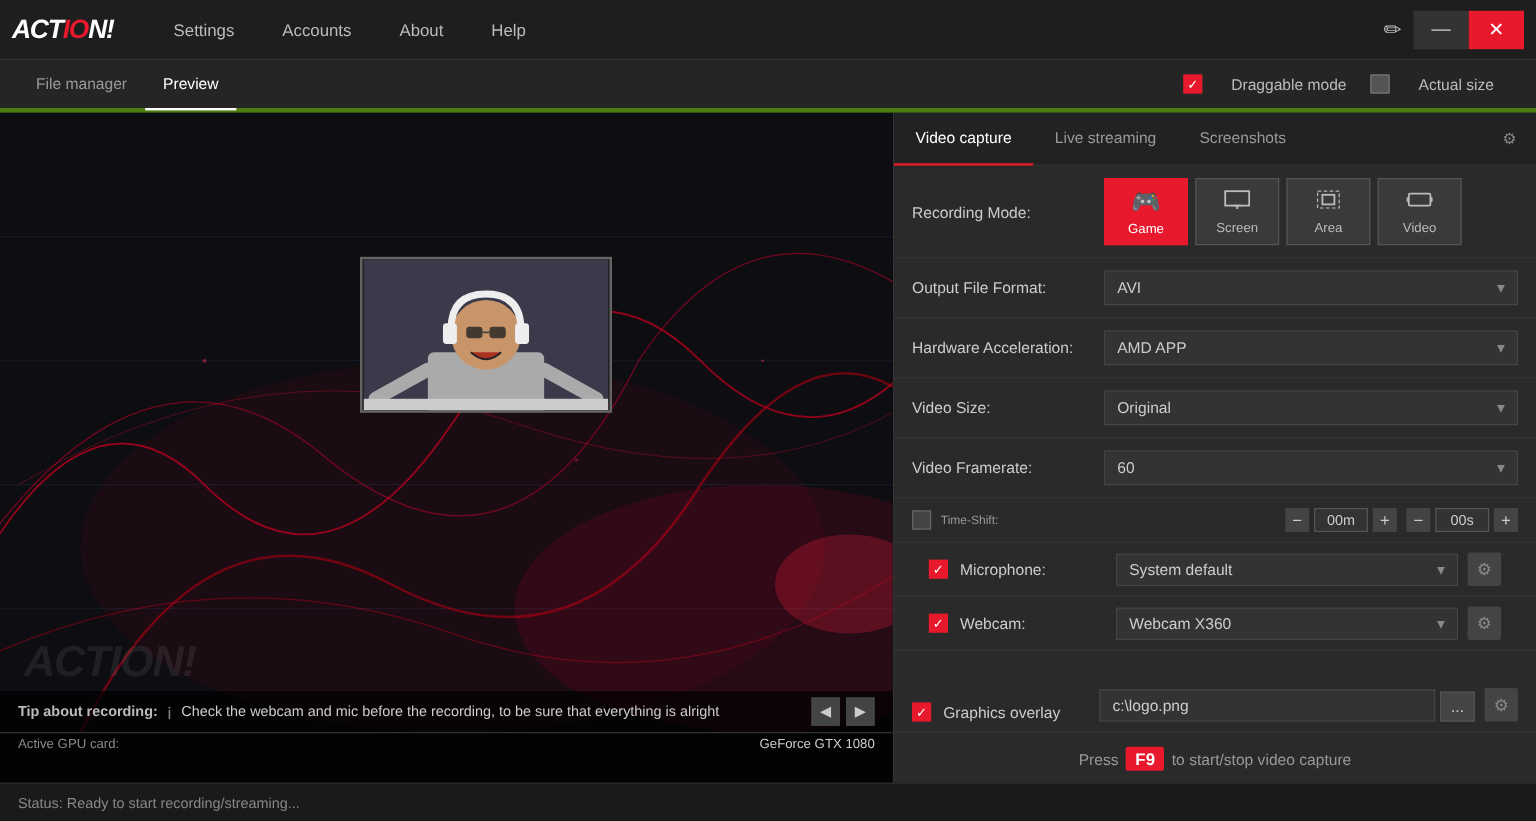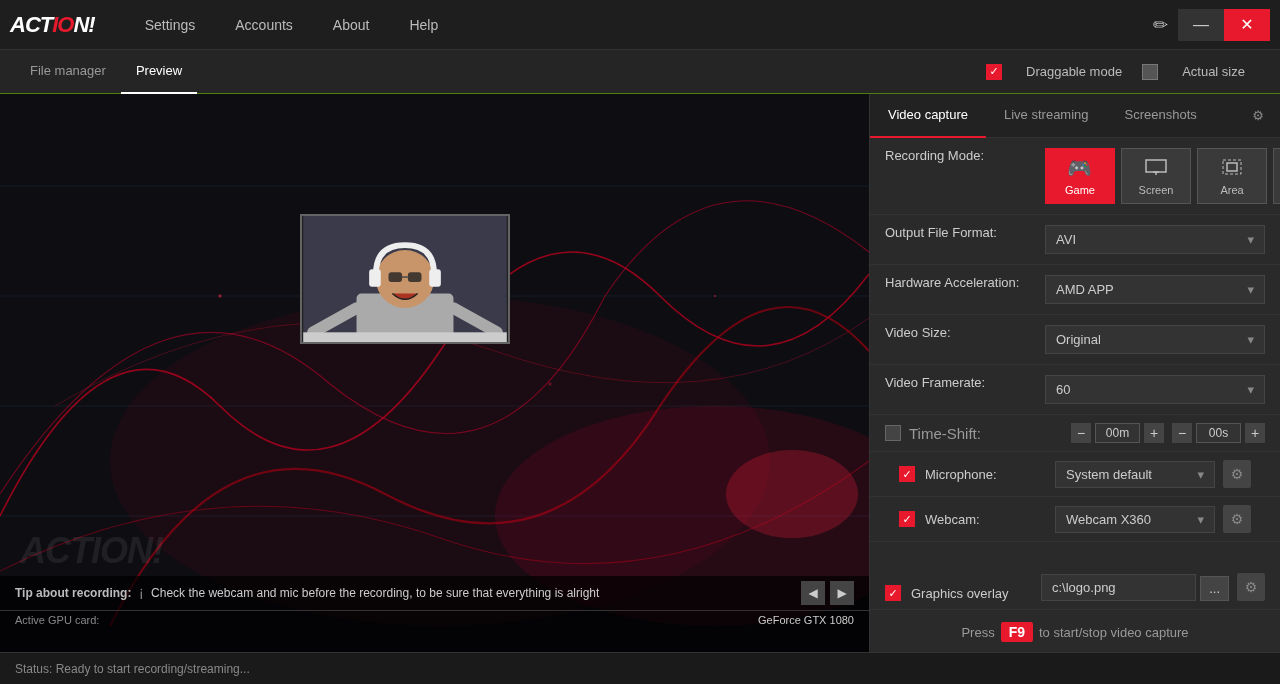--- a/index.html
+++ b/index.html
@@ -10,21 +10,21 @@
     #logo { color: #fff; font-weight: 900; font-size: 22px; letter-spacing: -1px; margin-right: 30px; font-style: italic; }
     #logo span { color: #e8192c; }
     #nav { display: flex; gap: 0; flex: 1; }
     .nav-item { padding: 0 20px; height: 50px; display: flex; align-items: center; color: #bbb; cursor: pointer; font-size: 14px; transition: color 0.2s; }
     #pin-icon { margin-left: auto; color: #bbb; cursor: pointer; font-size: 18px; }
     #win-controls { display: flex; margin-left: 10px; }
     #win-min { width: 46px; height: 32px; background: #333; border: none; color: #ccc; cursor: pointer; font-size: 16px; display: flex; align-items: center; justify-content: center; }
     #win-close { width: 46px; height: 32px; background: #e8192c; border: none; color: #fff; cursor: pointer; font-size: 16px; display: flex; align-items: center; justify-content: center; }
 
     
-    #toolbar { display: flex; align-items: center; background: #252525; height: 44px; padding: 0 15px; border-bottom: 1px solid #4d7c0f; }
+    #toolbar { display: flex; align-items: center; background: #252525; height: 44px; padding: 0 15px; border-bottom: 4px solid #4d7c0f; }
     .toolbar-tab { padding: 0 15px; height: 44px; display: flex; align-items: center; color: #999; cursor: pointer; font-size: 13px; border-bottom: 2px solid transparent; }
     .toolbar-tab.active { color: #fff; border-bottom: 2px solid #fff; }
     .toolbar-sep { flex: 1; }
     .toolbar-option { display: flex; align-items: center; gap: 24px; margin-right: 20px; color: #bbb; font-size: 13px; cursor: pointer; }
     .checkbox-red { width: 16px; height: 16px; background: #e8192c; border: none; display: flex; align-items: center; justify-content: center; cursor: pointer; flex-shrink: 0; }
     .checkbox-red::after { content: '✓'; color: #fff; font-size: 11px; }
     .checkbox-grey { width: 16px; height: 16px; background: #555; border: 1px solid #777; display: inline-block; cursor: pointer; flex-shrink: 0; }
 
     
     #main { display: flex; height: calc(684px - 50px - 44px - 32px); }
@@ -49,47 +49,47 @@
     .tip-btn { width: 24px; height: 24px; background: #444; color: #ccc; border: none; cursor: pointer; display: flex; align-items: center; justify-content: center; font-size: 12px; }
     #gpu-bar { display: flex; align-items: center; padding: 3px 15px; gap: 8px; }
     #gpu-label { color: #888; font-size: 11px; }
     #gpu-value { color: #ccc; font-size: 11px; margin-left: auto; }
 
     
     #statusbar { height: 32px; background: #1a1a1a; border-top: 1px solid #333; display: flex; align-items: center; padding: 0 15px; }
     #status-text { color: #888; font-size: 12px; }
 
     
-    #right-panel { width: 411px; background: #2a2a2a; border-left: 1px solid #333; display: flex; flex-direction: column; }
+    #right-panel { width: 536px; background: #2a2a2a; border-left: 1px solid #333; display: flex; flex-direction: column; }
 
     
     #panel-tabs { display: flex; background: #222; border-bottom: 1px solid #333; height: 44px; align-items: center; }
     .panel-tab { padding: 0 18px; height: 44px; display: flex; align-items: center; color: #999; cursor: pointer; font-size: 13px; border-bottom: 2px solid transparent; }
     .panel-tab.active { color: #fff; border-bottom: 2px solid #e8192c; }
     #panel-settings-btn { margin-left: auto; width: 44px; height: 44px; display: flex; align-items: center; justify-content: center; color: #888; cursor: pointer; }
 
     
     #panel-content { flex: 1; overflow-y: auto; padding: 0; }
-    .setting-row { display: flex; padding: 10px 15px; border-bottom: 1px solid #333; min-height: 44px; }
+    .setting-row { display: flex; align-items: center; padding: 10px 15px; border-bottom: 1px solid #333; min-height: 44px; }
     .setting-label { color: #ccc; font-size: 13px; min-width: 160px; }
     .setting-value { flex: 1; }
     .select-box { display: flex; align-items: center; justify-content: space-between; background: #333; border: 1px solid #444; padding: 6px 10px; cursor: pointer; color: #ccc; font-size: 13px; }
     .select-arrow { color: #888; }
     .setting-gear { width: 28px; height: 28px; background: #444; display: flex; align-items: center; justify-content: center; cursor: pointer; color: #888; font-size: 14px; margin-left: 8px; border-radius: 2px; }
 
     
     #recording-modes { display: flex; gap: 6px; }
     .mode-btn { width: 70px; height: 56px; display: flex; flex-direction: column; align-items: center; justify-content: center; background: #3a3a3a; border: 1px solid #555; cursor: pointer; color: #bbb; font-size: 11px; gap: 4px; }
     .mode-btn.active { background: #e8192c; border-color: #e8192c; color: #fff; }
     .mode-icon { font-size: 20px; }
 
     
     #timeshift-row { display: flex; align-items: center; padding: 8px 15px; border-bottom: 1px solid #333; }
     .ts-checkbox { width: 16px; height: 16px; background: #444; border: 1px solid #666; margin-right: 8px; cursor: pointer; }
-    .ts-label { color: #999; font-size: 15px; margin-right: auto; }
+    .ts-label { color: #999; font-size: 10px; margin-right: auto; }
     .ts-control { display: flex; align-items: center; gap: 4px; }
     .ts-btn { width: 20px; height: 20px; background: #444; border: none; color: #ccc; cursor: pointer; display: flex; align-items: center; justify-content: center; font-size: 14px; }
     .ts-val { background: #333; border: 1px solid #555; padding: 2px 8px; color: #ccc; font-size: 12px; min-width: 45px; text-align: center; }
 
     
     .check-row { display: flex; align-items: center; padding: 8px 29px; border-bottom: 1px solid #333; }
     .check-row .checkbox-red { margin-right: 10px; }
     .dropdown-with-arrow { display: flex; align-items: center; background: #333; border: 1px solid #444; padding: 5px 10px; cursor: pointer; color: #ccc; font-size: 13px; flex: 1; }
     .dropdown-with-arrow .arrow { margin-left: auto; color: #888; }
 

